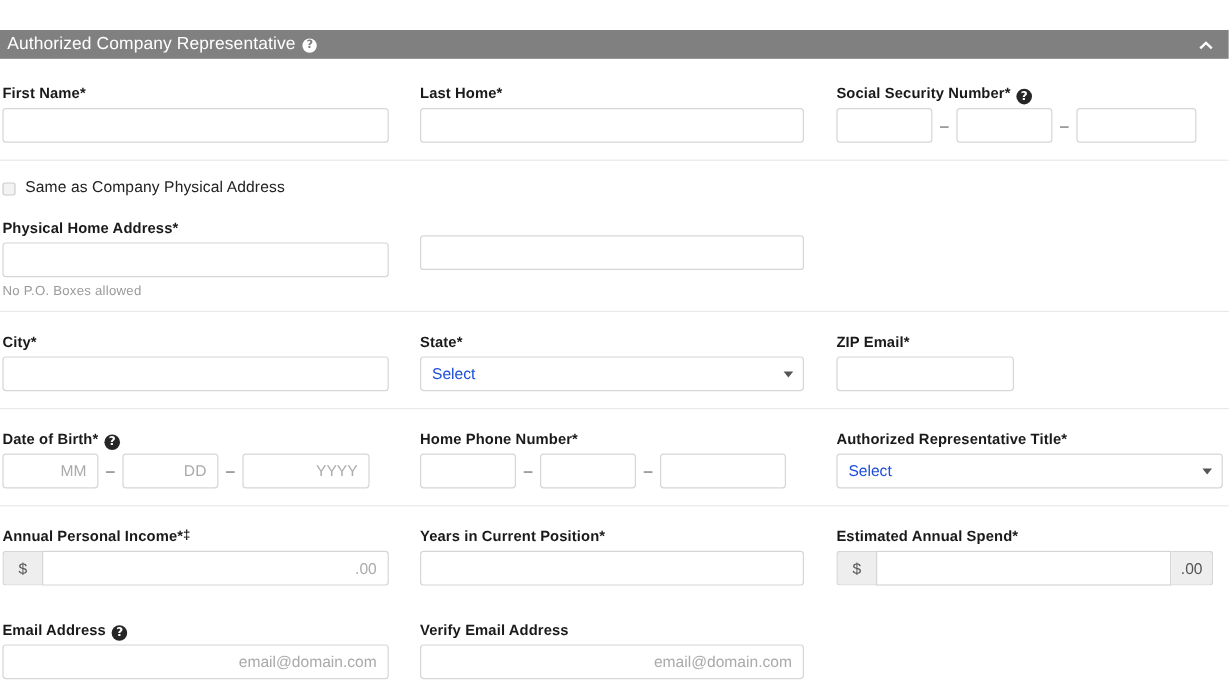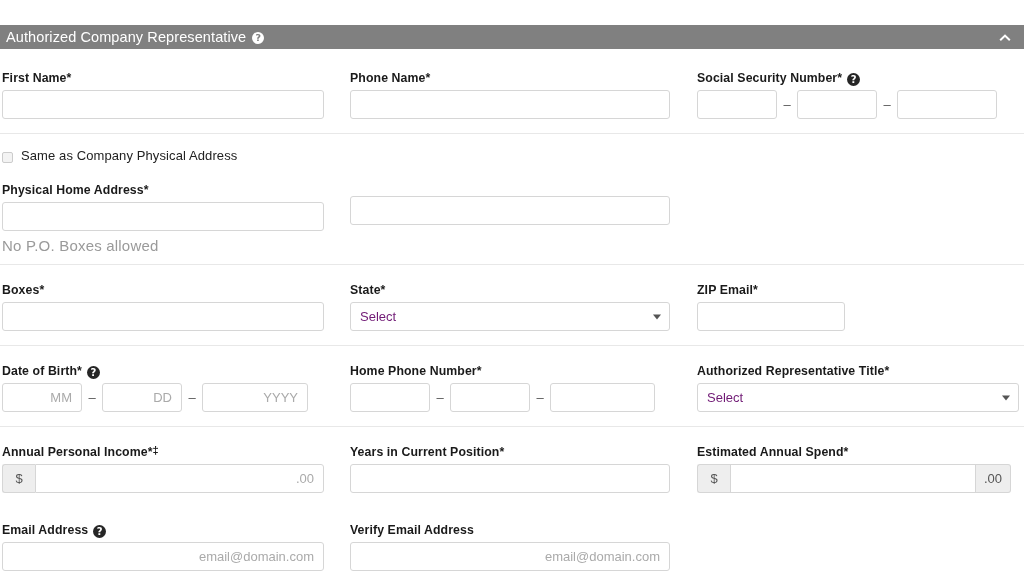--- a/index.html
+++ b/index.html
@@ -77,21 +77,21 @@
     margin: 0;
   }
 
   .field-label {
     font-size: 12.3px;
     font-weight: bold;
     color: #1a1a1a;
     letter-spacing: .1px;
     white-space: nowrap;
     display: flex;
-    align-items: flex-start;
+    align-items: center;
     margin-bottom: 5px;
   }
   .req { font-weight: bold; }
   .dagger {
     font-size: 11px;
     vertical-align: super;
     position: relative;
     top: -1px;
   }
 
@@ -140,21 +140,21 @@
     border: 1px solid #d6d6d6;
     border-radius: 3px;
     background: #fff;
     display: flex;
     align-items: center;
     padding: 0 9px;
     cursor: pointer;
   }
   .select-box .sel-text {
     font-size: 13px;
-    color: #701a75;
+    color: #1d4ed8;
   }
   .select-box .caret {
     position: absolute;
     right: 8px; top: 50%;
     transform: translateY(-50%);
     width: 0; height: 0;
     border-left: 4px solid transparent;
     border-right: 4px solid transparent;
     border-top: 5px solid #555;
   }
@@ -177,21 +177,21 @@
   .addon.left { border-radius: 3px 0 0 3px; border-right: none; }
   .addon.right { border-radius: 0 3px 3px 0; border-left: none; }
   .input-group input {
     border-radius: 0 3px 3px 0;
   }
   .input-group input.mid { border-radius: 0; }
   .inp-money { width: 289px; }
   .inp-money2 { width: 246px; }
 
   .helper-text {
-    font-size: 15px;
+    font-size: 11px;
     color: #9a9a9a;
     margin-top: 6px;
     letter-spacing: .2px;
   }
   .footnote {
     font-size: 9.5px;
     color: #9a9a9a;
     line-height: 1.55;
     width: 316px;
     margin-top: 7px;
@@ -238,21 +238,21 @@
       <div class="col col-1">
         <div class="field-label">
           <span>First Name</span>
             <span class="req">*</span>
         </div>
         <input type="text" class="inp-full" value="" style="">
       </div>
 
       <div class="col col-2">
         <div class="field-label">
-          <span>Phone Name</span>
+          <span>Last Home</span>
             <span class="req">*</span>
         </div>
         <input type="text" class="inp-full2" value="" style="">
       </div>
 
       <div class="col col-3">
         <div class="field-label">
           <span>Social Security Number</span>
             <span class="req">*</span>
           <span class="help-icon dark">?</span>
@@ -289,21 +289,21 @@
       </div>
 
       <div class="col col-3"></div>
     </div>
 
     <div class="divider"></div>
 
     <div class="row" style="padding-top:18px; padding-bottom:14px;">
       <div class="col col-1">
         <div class="field-label">
-          <span>Boxes</span>
+          <span>City</span>
             <span class="req">*</span>
         </div>
         <input type="text" class="inp-full" value="" style="">
       </div>
 
       <div class="col col-2">
         <div class="field-label">
           <span>State</span>
             <span class="req">*</span>
         </div>

